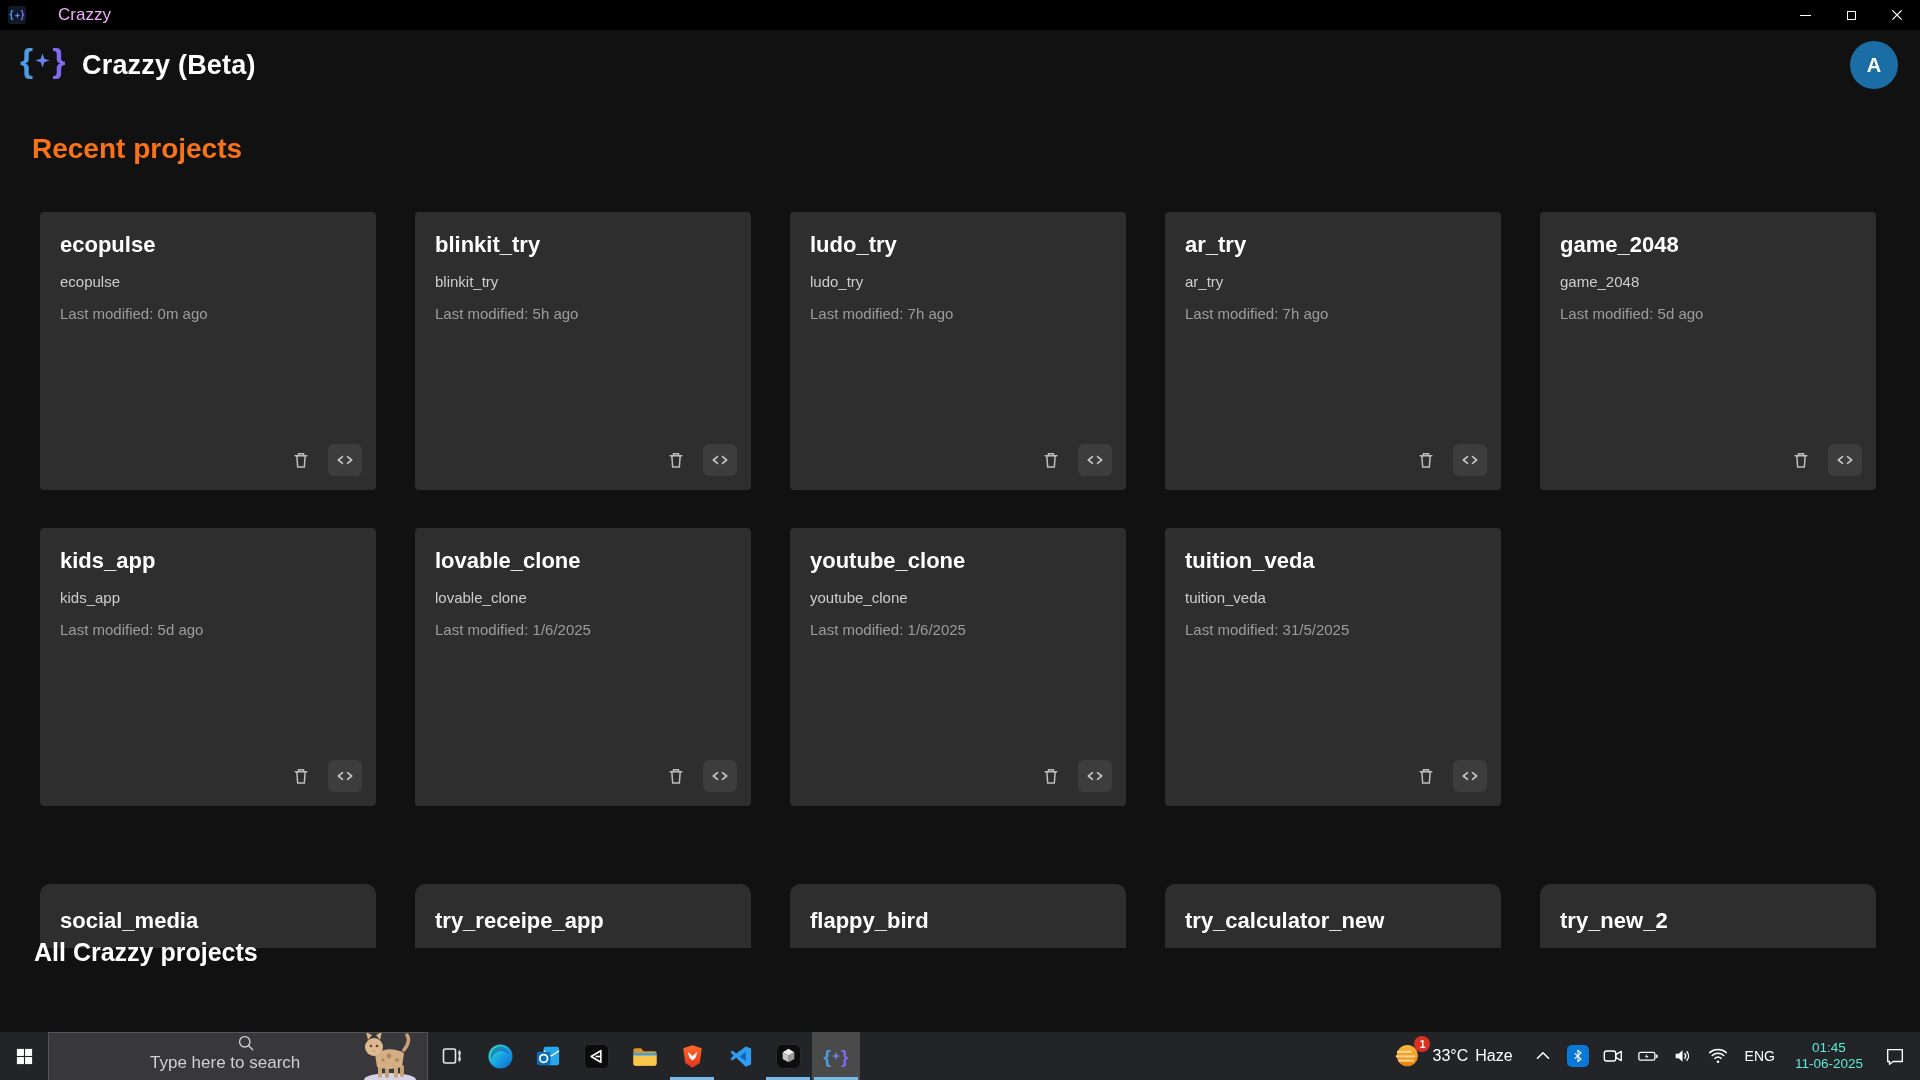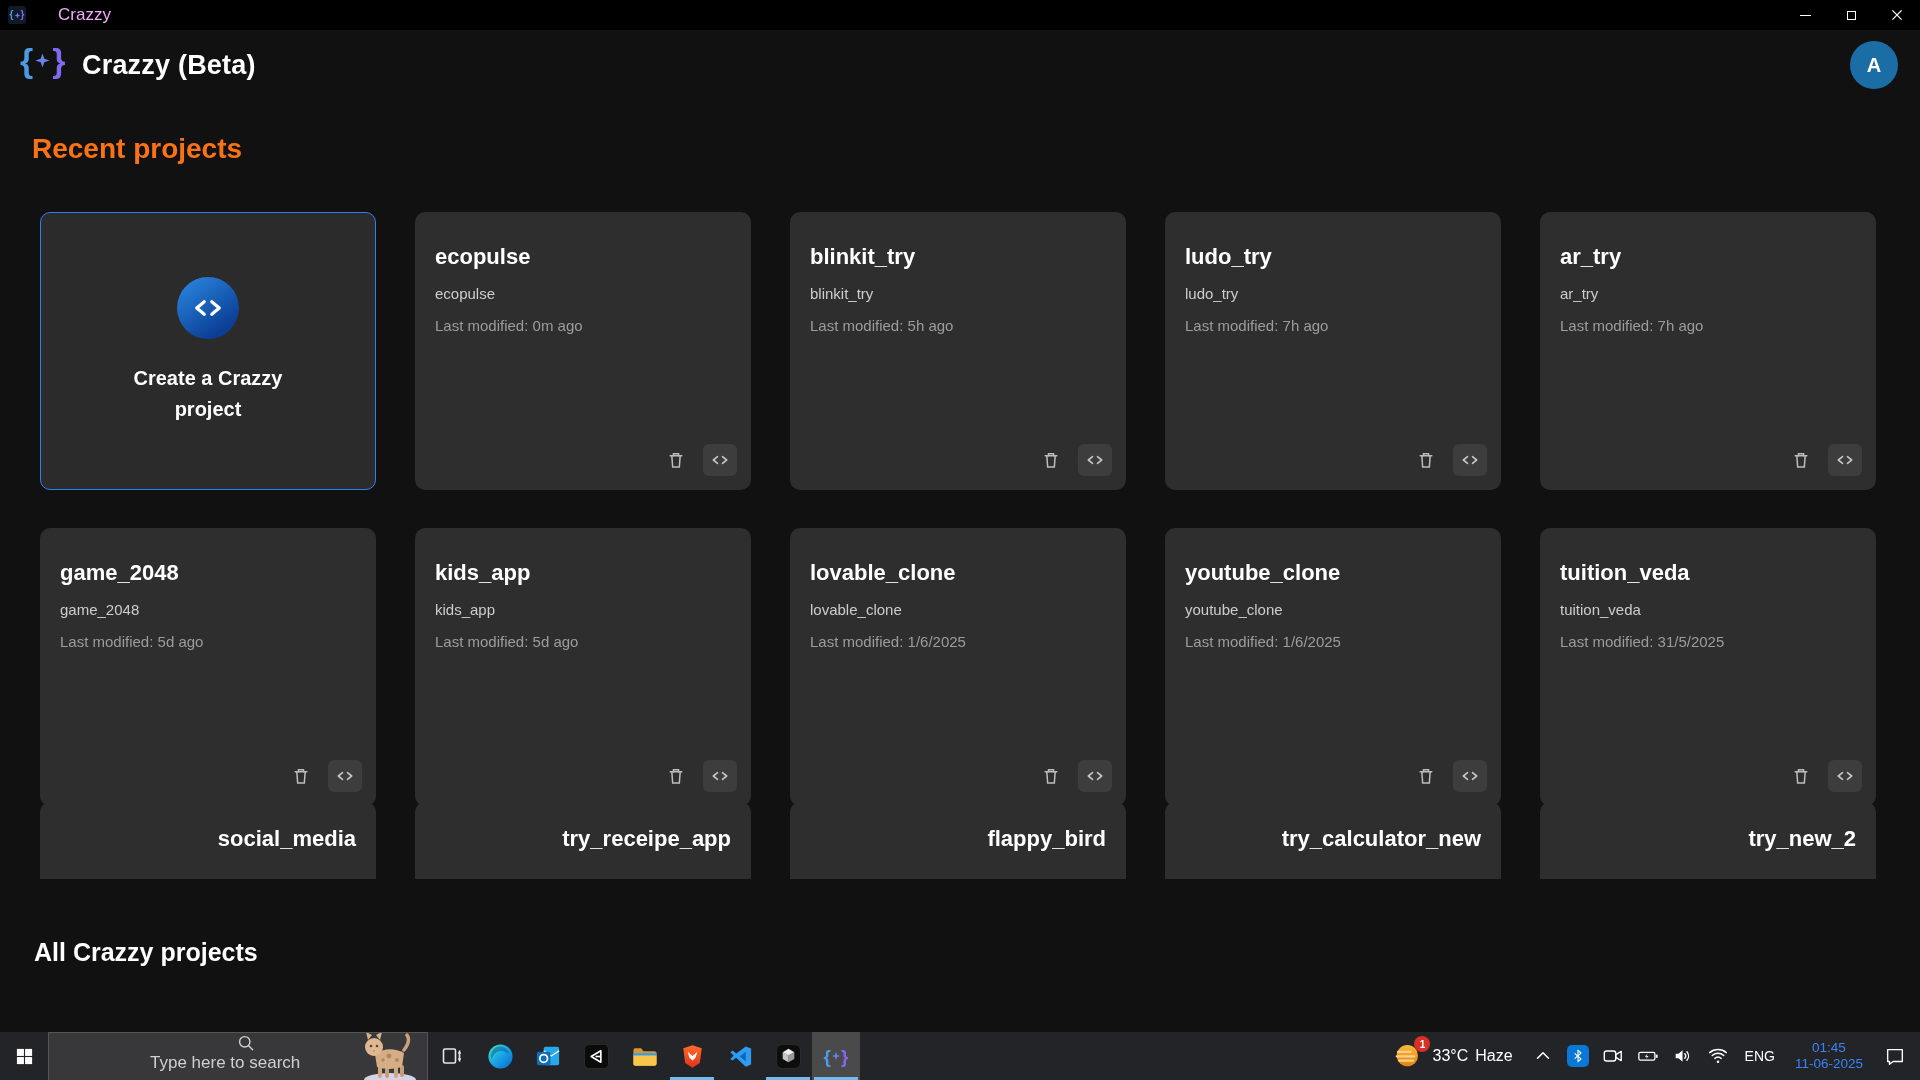--- a/index.html
+++ b/index.html
@@ -29,35 +29,35 @@
   .hdr-logo .brace { font-size:34px; }
   .hdr-title { position:absolute; left:82px; top:20px; color:#fff; font-size:27px; font-weight:bold; letter-spacing:.2px; }
   .avatar { position:absolute; right:22px; top:11px; width:48px; height:48px; border-radius:50%; background:#1b6ea5; color:#fff; font-size:20px; font-weight:bold; display:flex; align-items:center; justify-content:center; }
 
   
   .h-recent { position:absolute; left:32px; top:133px; color:#f97316; font-size:28px; font-weight:bold; }
   .h-all { position:absolute; left:34px; top:938px; color:#fff; font-size:25px; font-weight:bold; }
 
   
   .grid { position:absolute; left:40px; top:212px; width:1836px; display:grid; grid-template-columns:repeat(5,336px); column-gap:39px; row-gap:38px; grid-auto-rows:278px; }
-  .card { position:relative; background:#2e2e2e; border-radius:10px; padding:32px 20px; overflow:hidden; }
+  .card { position:relative; background:#2e2e2e; border-radius:4px; padding:20px 20px; overflow:hidden; }
   .card-title { color:#fff; font-size:22px; font-weight:bold; margin-bottom:15px; }
   .card-sub { color:#cdcdcd; font-size:15px; margin-bottom:15px; }
   .card-mod { color:#9c9c9c; font-size:15px; }
   .card-actions { position:absolute; right:14px; bottom:14px; display:flex; align-items:center; gap:10px; }
   .act-btn { border:none; background:transparent; width:34px; height:32px; display:flex; align-items:center; justify-content:center; cursor:pointer; padding:0; }
   .act-btn.boxed { background:#3d3d3d; border-radius:6px; }
   .ic { width:20px; height:20px; }
 
   .create-card { background:#2b2b2b; border:1px solid #2d7ff0; display:flex; flex-direction:column; align-items:center; justify-content:center; text-align:center; }
   .create-circle { width:62px; height:62px; border-radius:50%; background:linear-gradient(145deg,#2c8be6 0%,#0b3f95 80%); display:flex; align-items:center; justify-content:center; margin-bottom:24px; }
   .create-label { color:#fff; font-size:20px; font-weight:bold; line-height:1.55; width:170px; }
 
   
-  .partial-row { position:absolute; left:40px; top:802px; width:1836px; height:77px; overflow:hidden; display:flex; gap:39px;text-align:right; }
+  .partial-row { position:absolute; left:40px; top:884px; width:1836px; height:64px; overflow:hidden; display:flex; gap:39px; }
   .partial-card { width:336px; min-width:336px; height:120px; background:#2e2e2e; border-radius:10px; padding:24px 20px; }
 
   
   .taskbar { position:absolute; left:0; right:0; bottom:0; height:48px; background:#232427; display:flex; align-items:stretch; }
   .tbar-btn { width:48px; display:flex; align-items:center; justify-content:center; position:relative; }
   .search-box { width:380px; background:#38383b; border:1px solid #555; border-bottom:none; display:flex; align-items:center; position:relative;flex-direction:column; }
   .search-box svg { margin-left:15px; flex:none; }
   .search-input { background:transparent; border:none; outline:none; color:#d6d6d6; font-size:17px; margin-left:14px; width:190px; font-family:inherit; }
   .search-input::placeholder { color:#cfcfcf; opacity:1; }
   .search-art { position:absolute; right:0; bottom:0; width:80px; height:47px; overflow:hidden; }
@@ -66,21 +66,21 @@
   .tb-app.active { background:#4a4a4a; }
   .tb-app .logo-glyph .brace { font-size:19px; }
   .tbar-spacer { flex:1; }
   .tray { display:flex; align-items:center; gap:13px; padding-right:14px; }
   .weather { display:flex; align-items:center; gap:7px; margin-right:6px; }
   .w-ico { position:relative; width:32px; height:32px; }
   .w-badge { position:absolute; top:-4px; right:-5px; min-width:16px; height:16px; border-radius:8px; background:#d93025; color:#fff; font-size:10px; font-weight:bold; display:flex; align-items:center; justify-content:center; padding:0 3px; }
   .w-text { color:#fff; font-size:16px; }
   .tray-ico { width:22px; height:22px; }
   .lang { color:#fff; font-size:14px; margin:16px 3px; }
-  .clock { color:#3b82f6; font-size:13.5px; text-align:center; line-height:16px; margin:0 4px; }
+  .clock { color:#5eead4; font-size:13.5px; text-align:center; line-height:16px; margin:0 4px; }
   .ac-ico { width:22px; height:22px; margin-left:4px; }
   .bt-wrap { width:22px; height:22px; background:#0a78d7; border-radius:5px; display:flex; align-items:center; justify-content:center; }
 </style>
 </head>
 <body>
 
 <svg width="0" height="0" style="position:absolute">
   <defs>
     <linearGradient id="g-star" x1="0" y1="0" x2="1" y2="1">
       <stop offset="0" stop-color="#4d9be2"></stop>
@@ -260,28 +260,20 @@
         <span class="brace b-r">}</span>
     </span>
     <div class="hdr-title">Crazzy (Beta)</div>
     <div class="avatar">A</div>
   </div>
 
   <div class="h-recent">Recent projects</div>
 
   <div class="grid">
 
-    <div class="card create-card">
-      <div class="create-circle">
-        <svg width="30" height="30">
-            <use href="#i-code-big"></use>
-          </svg>
-      </div>
-      <div class="create-label">Create a Crazzy project</div>
-    </div>
 
     <div class="card">
       <div class="card-title">ecopulse</div>
       <div class="card-sub">ecopulse</div>
       <div class="card-mod">Last modified: 0m ago</div>
       <div class="card-actions">
         <button class="act-btn">
             <svg class="ic">
               <use href="#i-trash"></use>
             </svg>

